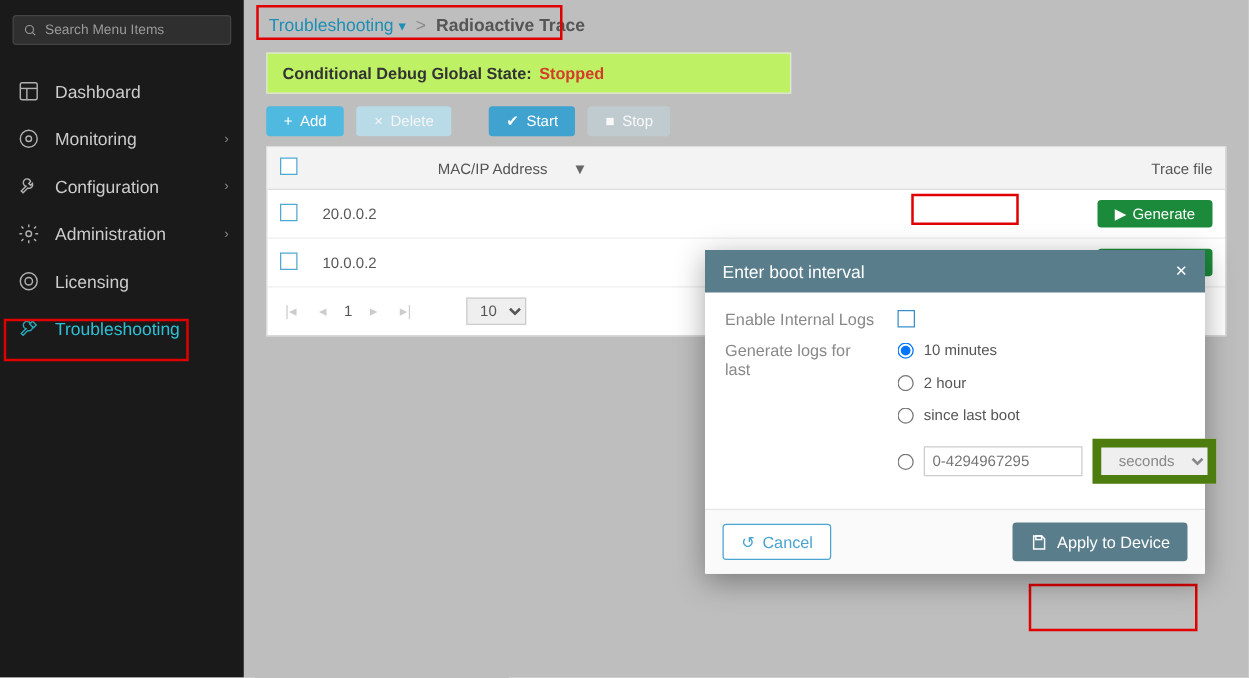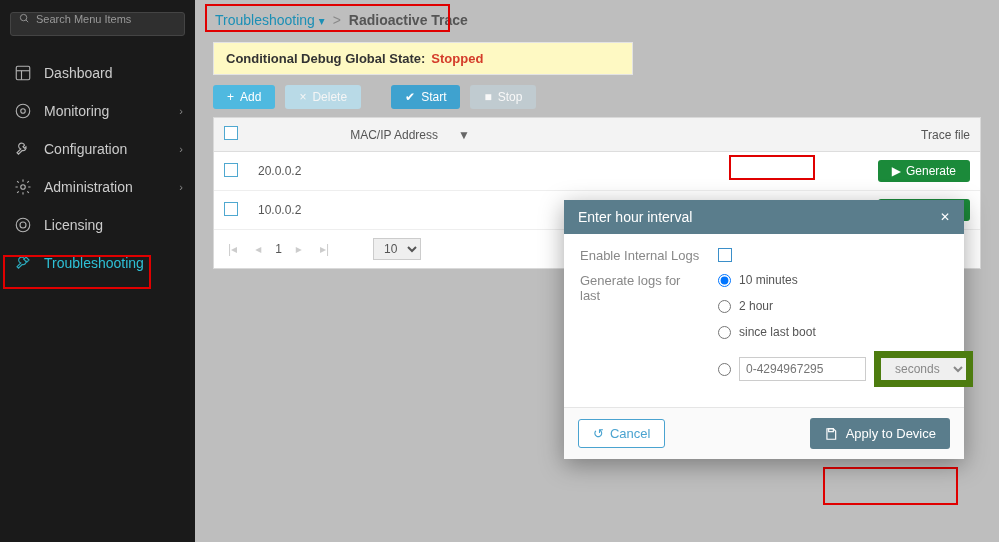--- a/index.html
+++ b/index.html
@@ -1,33 +1,33 @@
 <!DOCTYPE html>
 <html><head>
 <meta charset="utf-8">
 <style>
 *{box-sizing:border-box;margin:0;padding:0;font-family:Arial,Helvetica,sans-serif}
 body{background:#f2f2f2;width:999px;height:542px;overflow:hidden;position:relative}
 .sidebar{position:absolute;left:0;top:0;width:195px;height:542px;background:#1a1a1a;color:#aaa}
 .search-wrap{padding:12px 10px}
-.search-box{width:100%;height:24px;background:#2f2f2f;border:1px solid #444;border-radius:3px;color:#999;font-size:11px;display:flex;align-items:flex-start;padding:0 8px;gap:6px}
+.search-box{width:100%;height:24px;background:#2f2f2f;border:1px solid #444;border-radius:3px;color:#999;font-size:11px;display:flex;align-items:center;padding:0 8px;gap:6px}
 .nav{margin-top:6px}
 .nav-item{display:flex;align-items:center;gap:12px;padding:10px 14px;font-size:14px;color:#ccc;cursor:pointer;position:relative}
 .nav-item .icon{width:18px;height:18px;display:flex;align-items:center;justify-content:center;opacity:.85}
 .nav-item .chev{position:absolute;right:12px;color:#888;font-size:11px}
 .nav-item.active{color:#2ec0d6}
 .highlight-red{border:2px solid #e00000}
 .hl-side{position:absolute;left:3px;top:255px;width:148px;height:34px;pointer-events:none}
 .main{position:absolute;left:195px;top:0;right:0;height:542px;padding:8px 18px}
 .breadcrumb{display:flex;align-items:center;gap:8px;font-size:14px;padding:4px 0 10px 2px}
 .bc-link{color:#1b8fb5}
 .bc-sep{color:#888}
 .bc-cur{color:#555;font-weight:bold}
 .hl-bc{position:absolute;left:205px;top:4px;width:245px;height:28px;pointer-events:none}
-.status-bar{background:#fef9c3;border:1px solid #e3e3e3;padding:8px 12px;font-size:13px;color:#333;margin:4px 0 10px;display:flex;gap:6px;font-weight:bold;width:420px}
+.status-bar{background:#bef264;border:1px solid #e3e3e3;padding:8px 12px;font-size:13px;color:#333;margin:4px 0 10px;display:flex;gap:6px;font-weight:bold;width:420px}
 .status-bar .stopped{color:#d43c2a}
 .toolbar{display:flex;gap:10px;margin-bottom:8px}
 .btn{border:none;border-radius:3px;padding:5px 14px;font-size:12px;color:#fff;display:flex;align-items:center;gap:6px;cursor:pointer}
 .btn.add{background:#4fb9e0}
 .btn.del{background:#b9e0ef;color:#fff;opacity:.85}
 .btn.start{background:#3fa2cf}
 .btn.stop{background:#c1cdd2;opacity:.9}
 .panel{border:1px solid #d9d9d9;background:#fff}
 .tbl{width:100%;border-collapse:collapse;font-size:12px;color:#555}
 .tbl th{background:#f3f3f3;text-align:right;padding:8px 10px;font-weight:normal;border-bottom:1px solid #ddd}
@@ -208,21 +208,21 @@
       <span class="pg-cur">1</span>
       <span class="pg-btn">▸</span>
       <span class="pg-btn">▸|</span>
       <select><option>10</option></select>
     </div>
   </div>
 </div>
 
 <div class="modal">
   <div class="modal-hd">
-    <span>Enter hour interval</span>
+    <span>Enter boot interval</span>
     <span class="close">✕</span>
   </div>
   <div class="modal-body">
     <div class="row">
       <label>Enable Internal Logs</label>
       <span class="chk" style="border-color:#3b8fc9"></span>
     </div>
     <div class="row">
       <label>Generate logs for last</label>
       <div class="radios">

